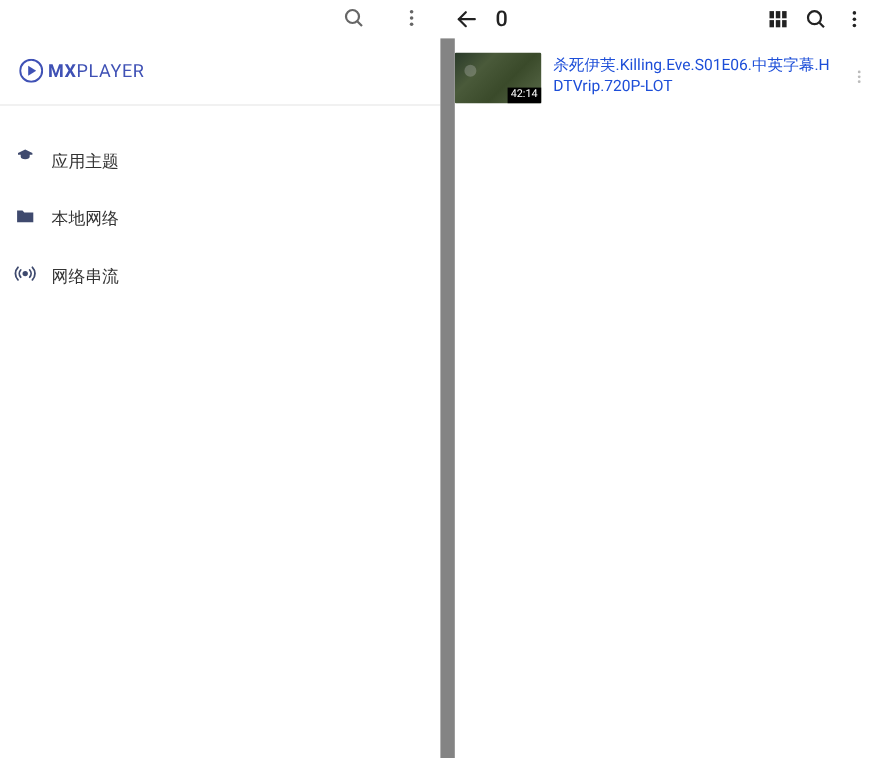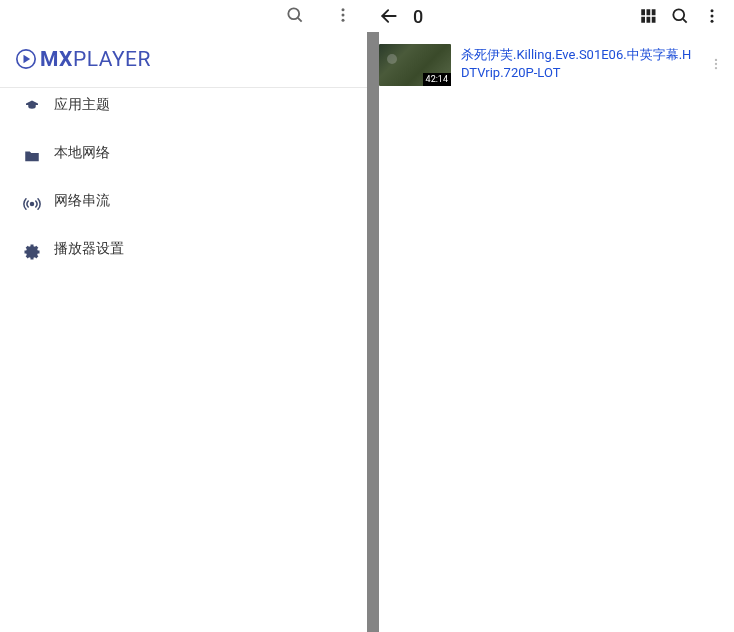--- a/index.html
+++ b/index.html
@@ -58,39 +58,39 @@
       gap: 4px;
       color: #3f51b5;
     }
     
     .logo-play {
       width: 20px;
       height: 20px;
     }
     
     .logo-text {
-      font-size: 21px;
+      font-size: 15px;
       font-weight: 700;
       letter-spacing: 0.5px;
       color: #3f51b5;
     }
     
     .logo-text-light {
       font-weight: 400;
     }
     
     .drawer-menu {
       padding-top: 8px;
     }
     
     .drawer-item {
       height: 48px;
       display: flex;
-      align-items: flex-start;
-      padding-left: 20px;
+      align-items: flex-end;
+      padding-left: 9px;
       cursor: pointer;
       color: #3f4a6e;
     }
     
     .drawer-icon {
       width: 24px;
       height: 24px;
       display: flex;
       align-items: center;
       justify-content: center;
@@ -272,28 +272,20 @@
       <span class="drawer-icon">
         <svg width="20" height="18" viewBox="0 0 24 24" fill="none" stroke="#3f4a6e" stroke-width="2">
           <circle cx="12" cy="12" r="2" fill="#3f4a6e"></circle>
           <path d="M7 8 A6 6 0 0 0 7 16" stroke-linecap="round"></path>
           <path d="M17 8 A6 6 0 0 1 17 16" stroke-linecap="round"></path>
           <path d="M4 5 A10 10 0 0 0 4 19" stroke-linecap="round"></path>
           <path d="M20 5 A10 10 0 0 1 20 19" stroke-linecap="round"></path>
         </svg>
       </span>
       <span class="drawer-label">网络串流</span>
-    </div>
-    <div class="drawer-item">
-      <span class="drawer-icon">
-        <svg width="18" height="18" viewBox="0 0 24 24" fill="#3f4a6e">
-          <path d="M12,8 A4,4 0 1,0 12,16 A4,4 0 1,0 12,8 M12,10 A2,2 0 1,1 12,14 A2,2 0 1,1 12,10 M10,2 L10,4.3 L8,5.1 L6.3,3.5 L3.5,6.3 L5.1,8 L4.3,10 L2,10 L2,14 L4.3,14 L5.1,16 L3.5,17.7 L6.3,20.5 L8,18.9 L10,19.7 L10,22 L14,22 L14,19.7 L16,18.9 L17.7,20.5 L20.5,17.7 L18.9,16 L19.7,14 L22,14 L22,10 L19.7,10 L18.9,8 L20.5,6.3 L17.7,3.5 L16,5.1 L14,4.3 L14,2 Z"></path>
-        </svg>
-      </span>
-      <span class="drawer-label">播放器设置</span>
     </div>
   </div>
 </div>
 
 <div class="right-panel">
   <div class="gray-overlay"></div>
 
   <div class="right-toolbar">
     <div class="icon-btn">
       <svg width="20" height="20" viewBox="0 0 24 24" fill="none" stroke="#222" stroke-width="2.2" stroke-linecap="round" stroke-linejoin="round">

